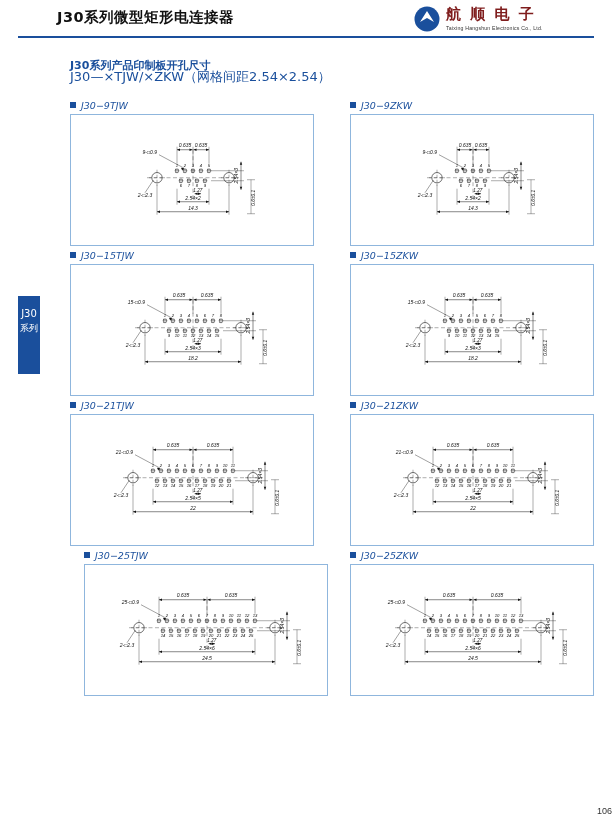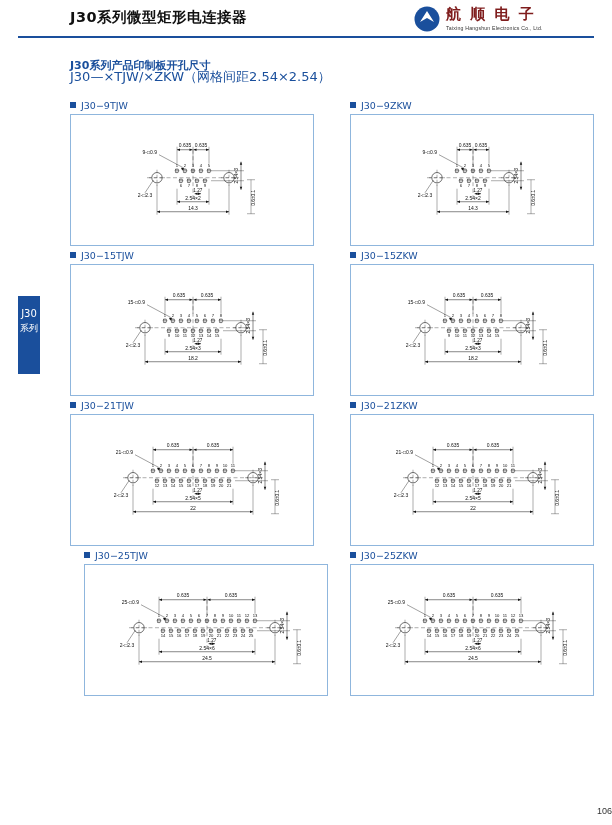--- a/index.html
+++ b/index.html
@@ -12,21 +12,21 @@
     overflow:hidden;
   }
   
   .header{
     position:absolute;left:0;top:0;width:612px;height:44px;
   }
   .header-rule{
     position:absolute;left:18px;top:36px;width:576px;height:2px;background:#1a4f9c;
   }
   .header-title{
-    position:absolute;left:70px;top:8px;
+    position:absolute;left:57px;top:8px;
     font-size:14.5px;font-weight:bold;letter-spacing:.5px;
     font-family:"DejaVu Sans",sans-serif;
     color:#111;
   }
   .logo-box{
     position:absolute;right:18px;top:4px;width:180px;height:34px;
   }
   .logo-mark{
     position:absolute;left:0;top:2px;width:26px;height:26px;
   }
@@ -57,21 +57,21 @@
     position:absolute;left:70px;top:58px;
     color:#1a4f9c;font-size:11px;font-weight:bold;
     font-family:"DejaVu Sans",sans-serif;
   }
   .sec-sub{
     position:absolute;left:70px;top:68px;
     color:#1a4f9c;font-size:13px;
     font-family:"DejaVu Sans",sans-serif;
   }
   
-  .panel{position:absolute;}
+  .panel{position:absolute;font-style:italic;}
   .panel-head{
     position:absolute;left:0;top:0;
     font-size:9.5px;color:#1a4f9c;
     font-family:"DejaVu Sans",sans-serif;
     white-space:nowrap;
   }
   .panel-head .sq{
     display:inline-block;width:6px;height:6px;background:#1a4f9c;
     margin-right:5px;vertical-align:1px;
   }

